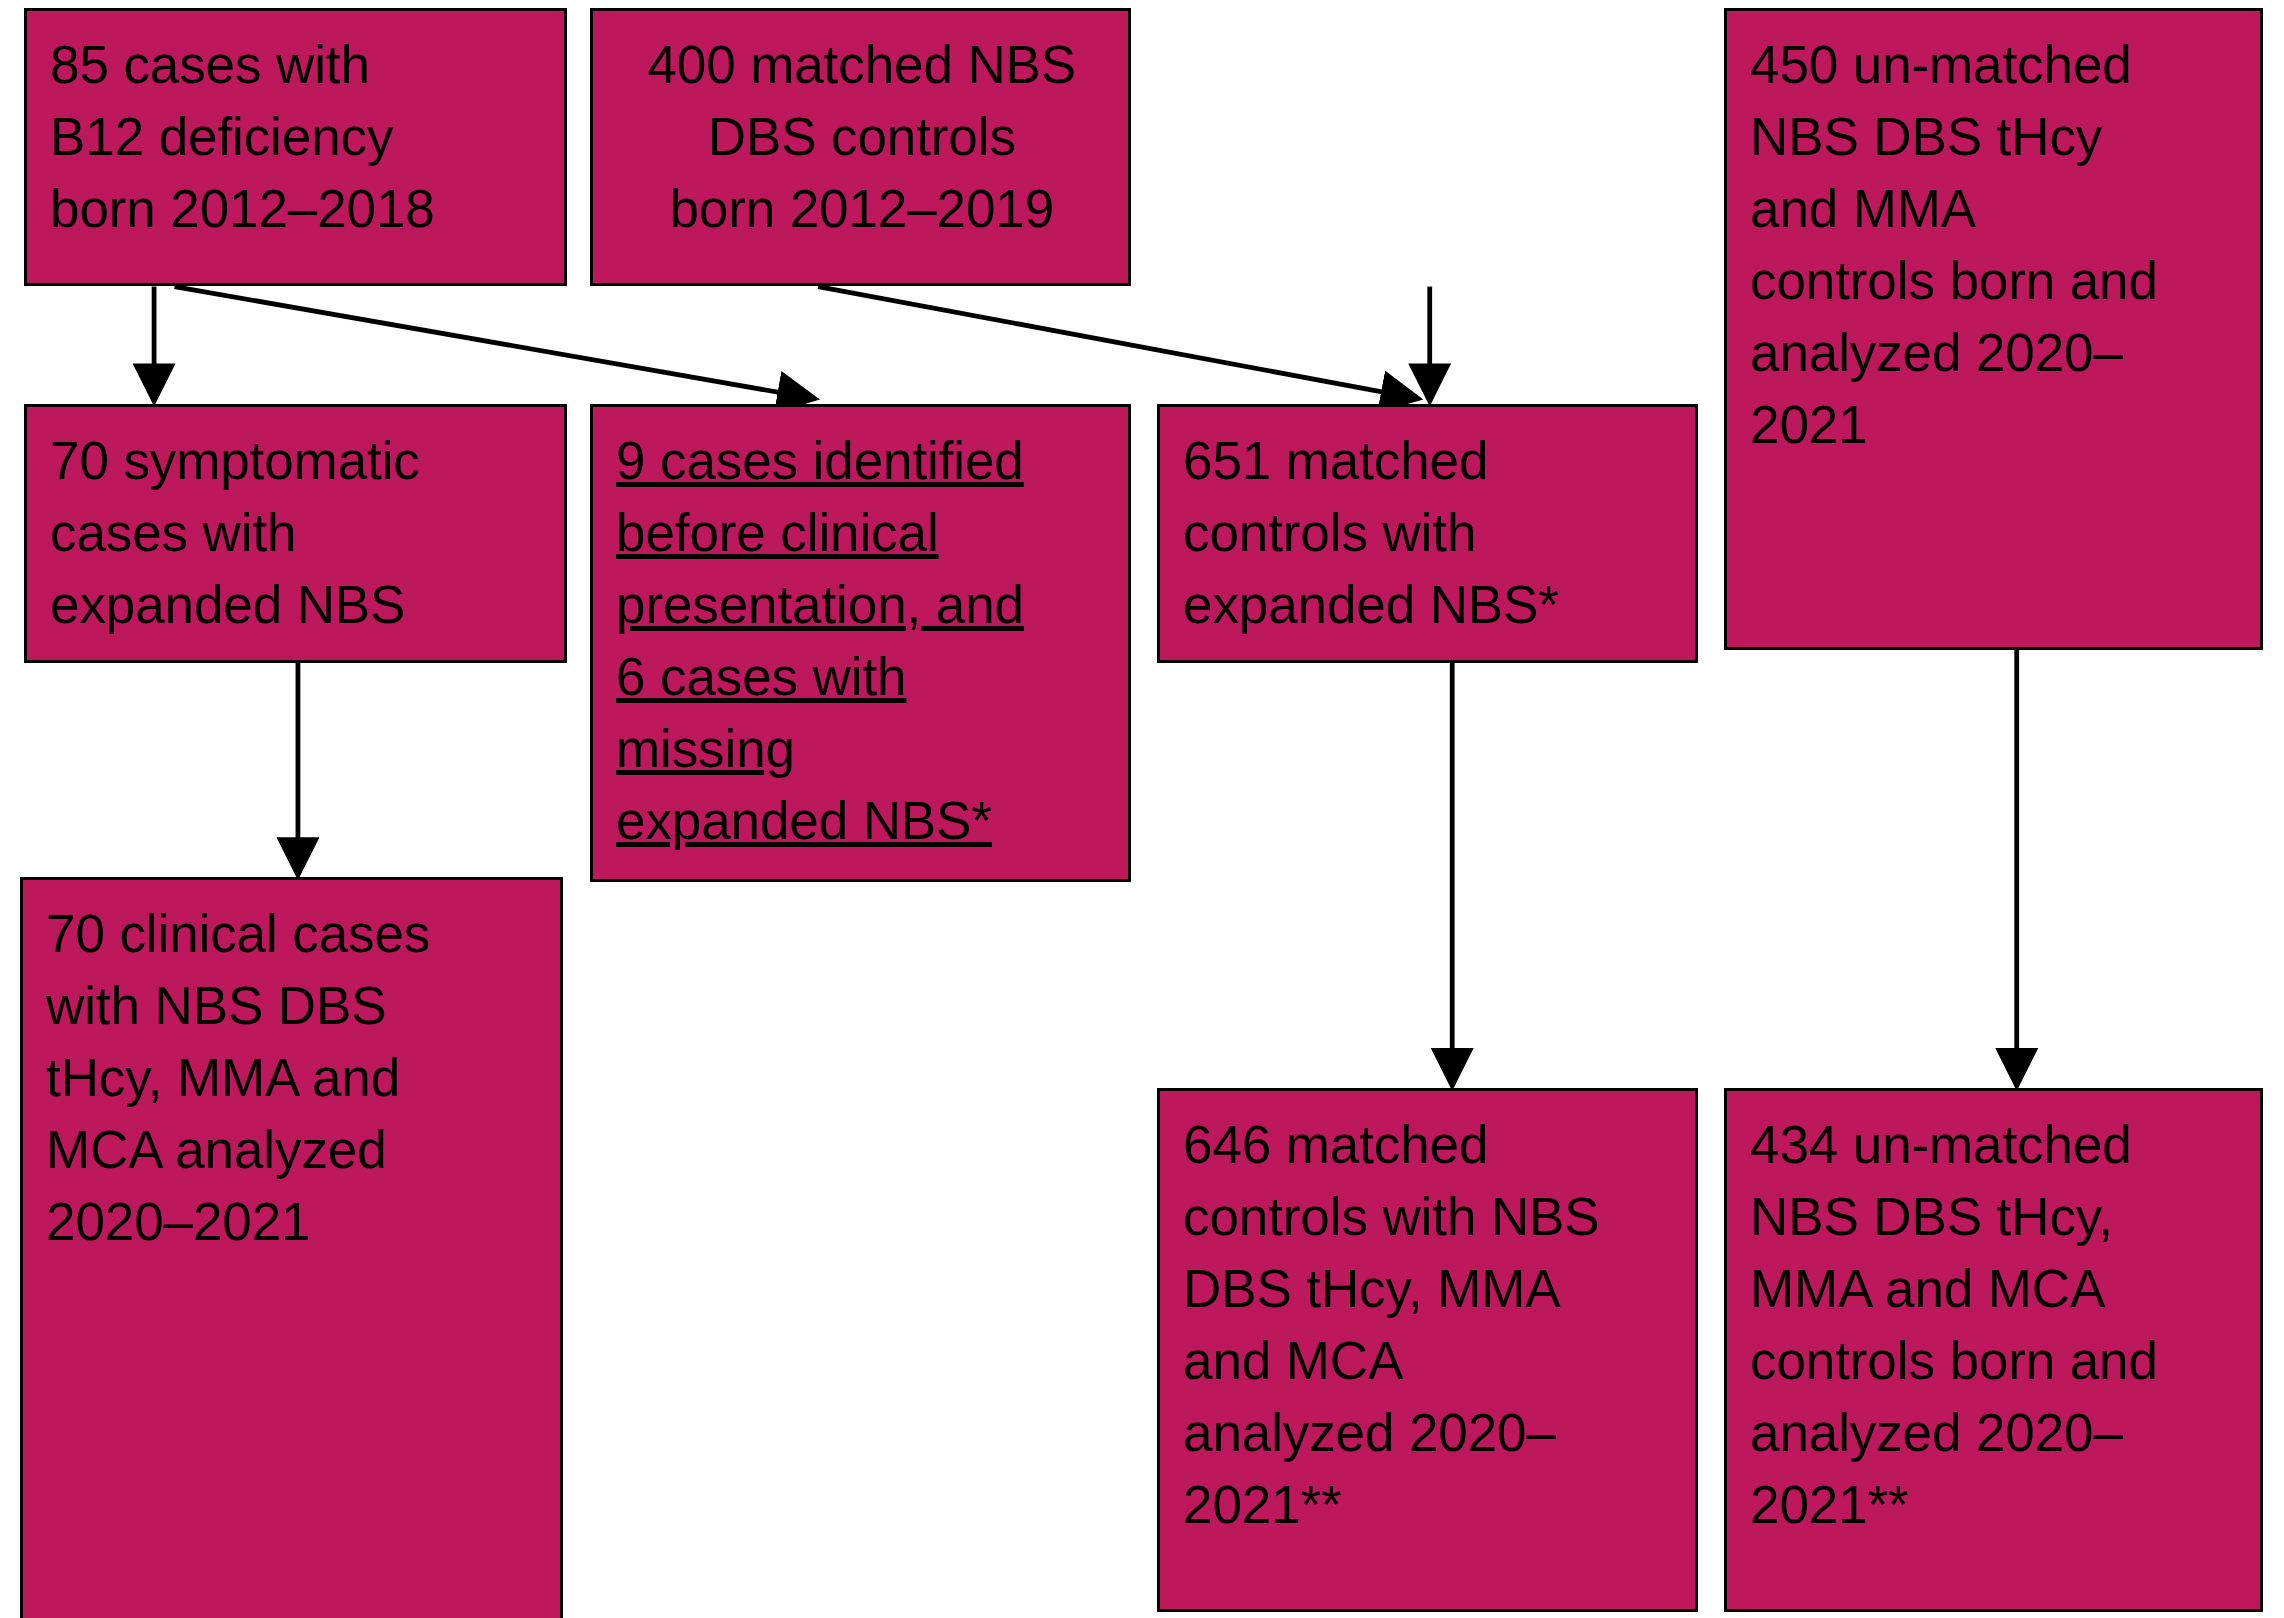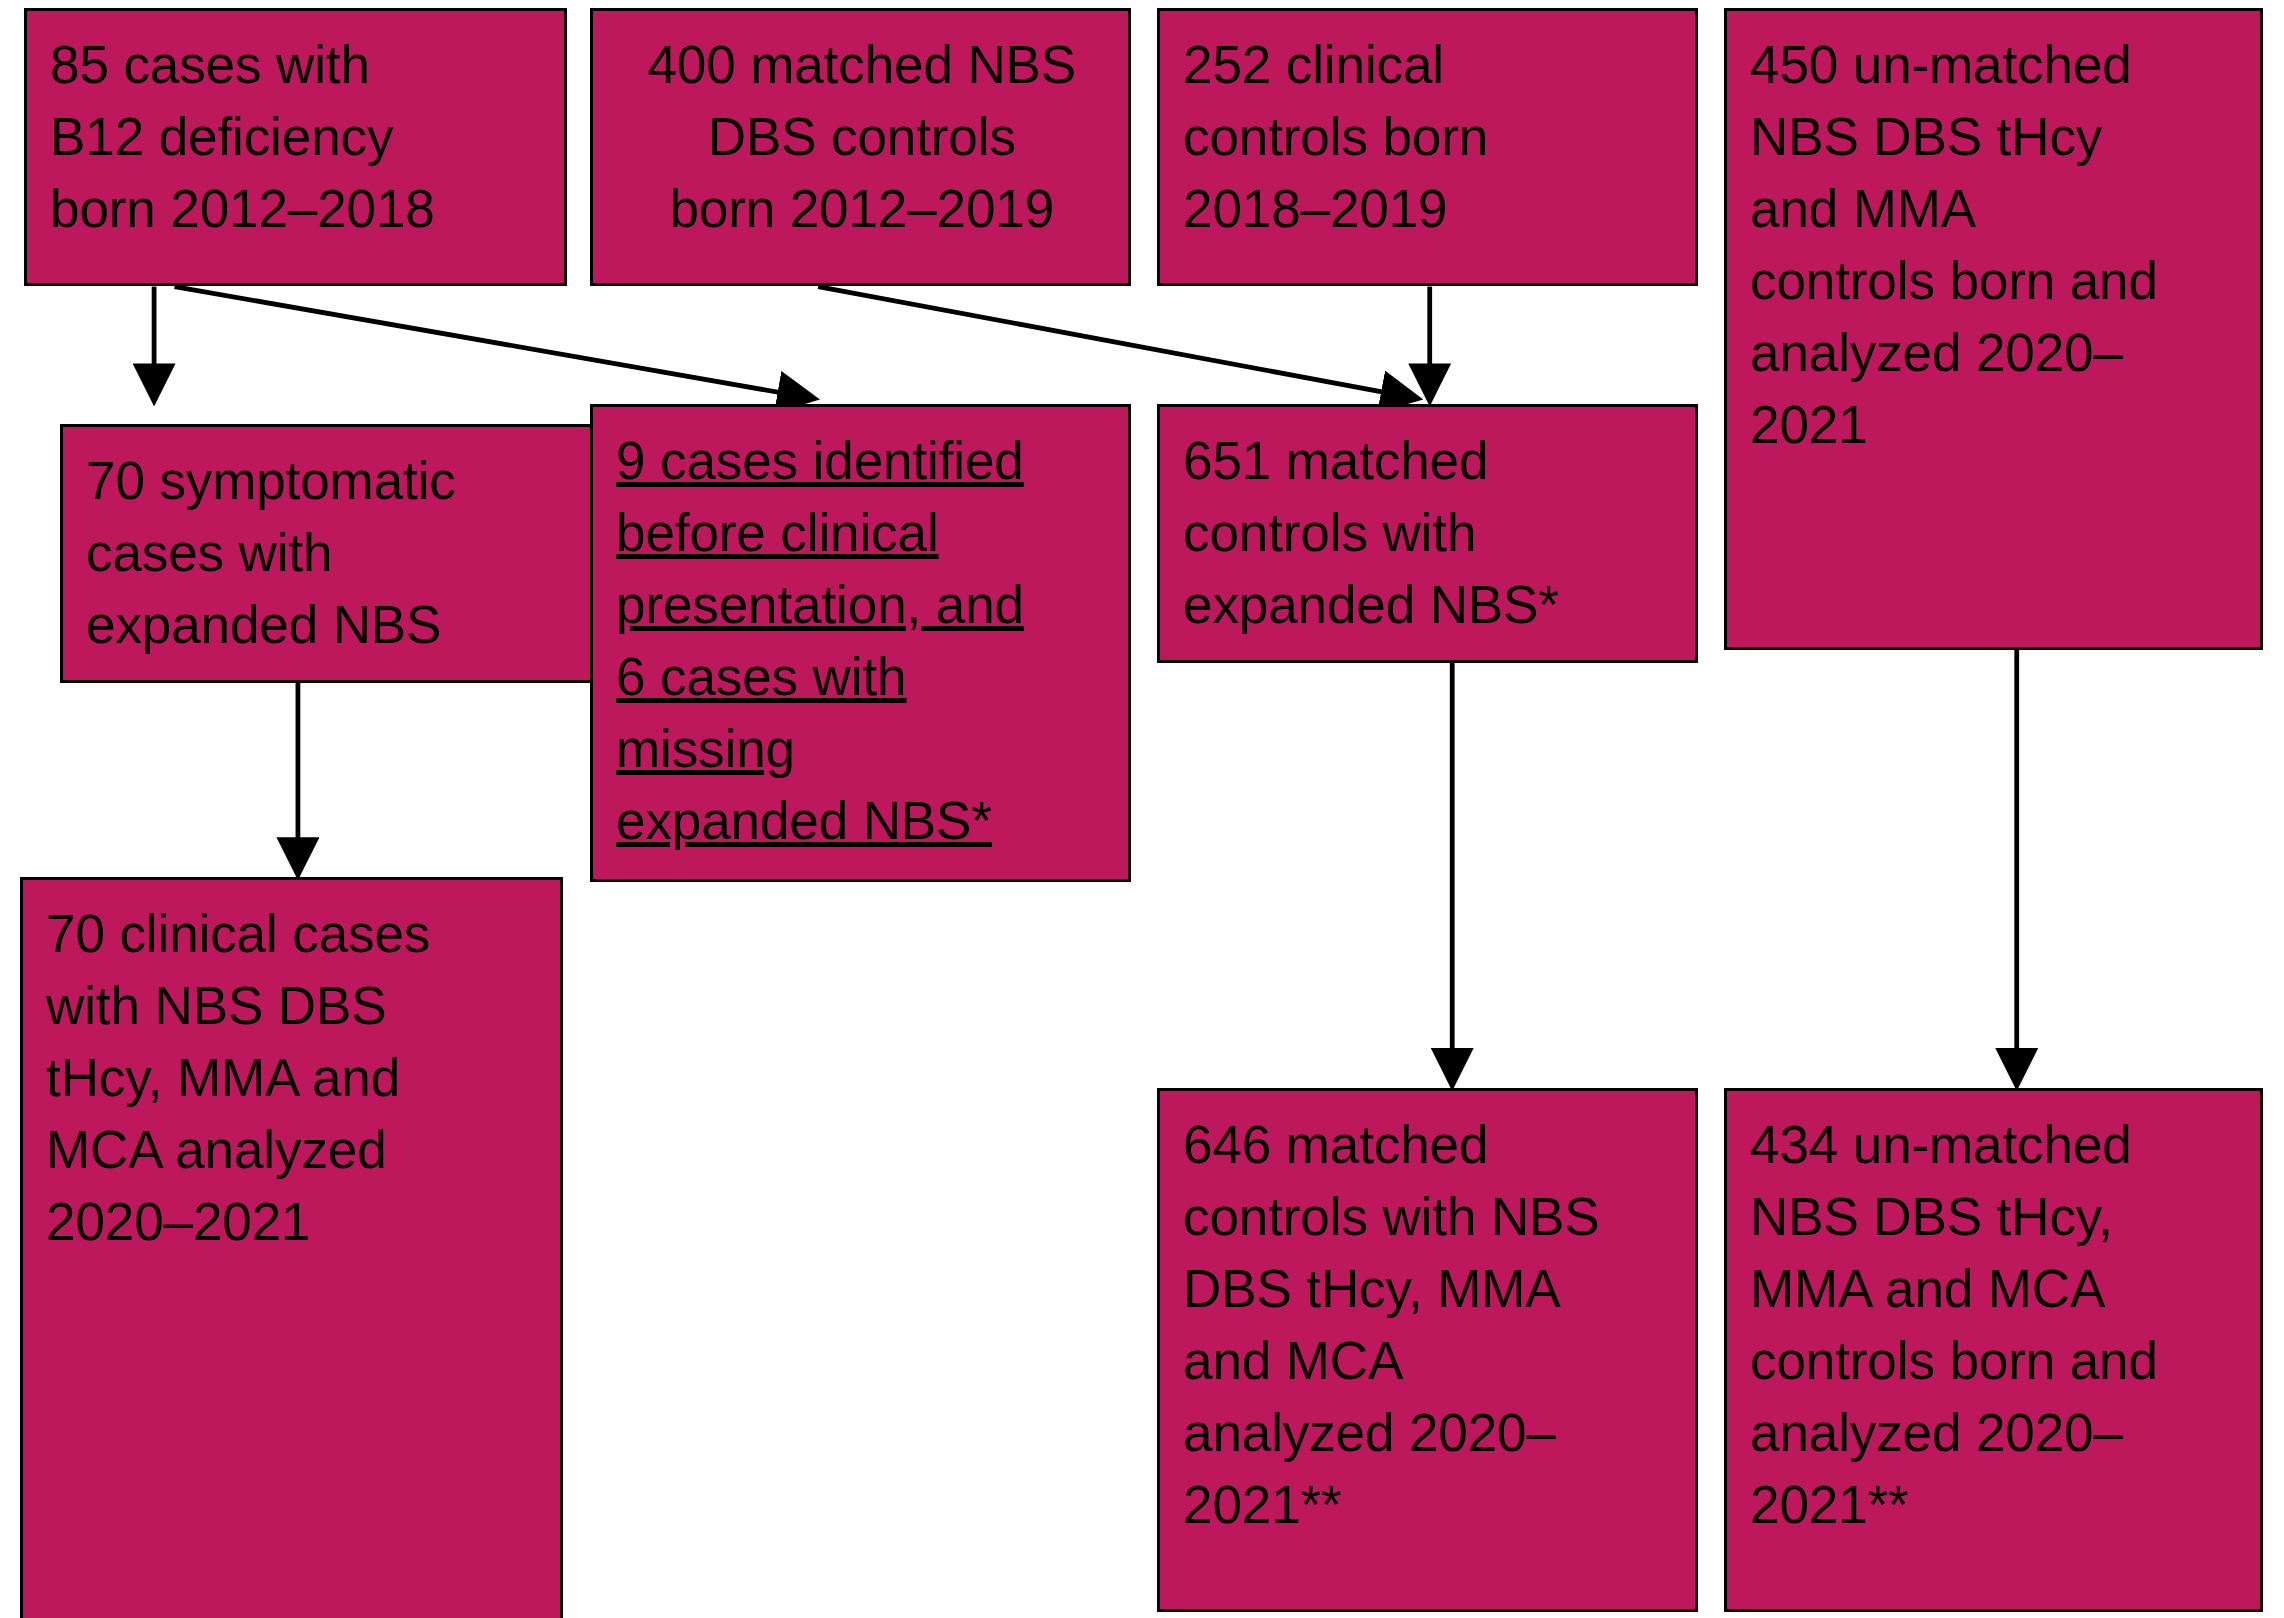--- a/index.html
+++ b/index.html
@@ -33,21 +33,21 @@
     white-space: pre-line;
     letter-spacing: -0.1px;
     font-weight: 400;
   }
   
   #node-cases          { left: 24px;   top: 8.2px;   width: 543px;  height: 278px; }
   #node-matched-nbs    { left: 590px;  top: 8.2px;   width: 541px;  height: 278px; text-align: center; }
   #node-clinical-ctrl  { left: 1157px; top: 8.2px;   width: 541px;  height: 278px; }
   #node-unmatched-nbs  { left: 1724px; top: 8.2px;   width: 539px;  height: 642px; }
 
-  #node-symptomatic    { left: 24px;   top: 424px;  width: 543px;  height: 259px; margin-left: 36px; }
+  #node-symptomatic    { left: 24px;   top: 404px;  width: 543px;  height: 259px; }
   #node-identified     { left: 590px;  top: 404px;  width: 541px;  height: 478px; text-decoration: underline; }
   #node-matched-ctrl   { left: 1157px; top: 404px;  width: 541px;  height: 259px; }
 
   #node-clinical-cases { left: 20px;   top: 877px; width: 543px;  height: 746px; }
   #node-matched-646    { left: 1157px; top: 1088px; width: 541px;  height: 524px; }
   #node-unmatched-434  { left: 1724px; top: 1088px; width: 539px;  height: 524px; }
 
   
   #edges {
     position: absolute;
@@ -90,25 +90,20 @@
 B12 deficiency
 born 2012–2018</span>
   </div>
 
   <div class="node" id="node-matched-nbs">
     <span class="node-text">400 matched NBS
 DBS controls
 born 2012–2019</span>
   </div>
 
-  <div class="node" id="node-clinical-ctrl">
-    <span class="node-text">252 clinical
-controls born
-2018–2019</span>
-  </div>
 
   <div class="node" id="node-unmatched-nbs">
     <span class="node-text">450 un-matched
 NBS DBS tHcy
 and MMA
 controls born and
 analyzed 2020–
 2021</span>
   </div>
 

